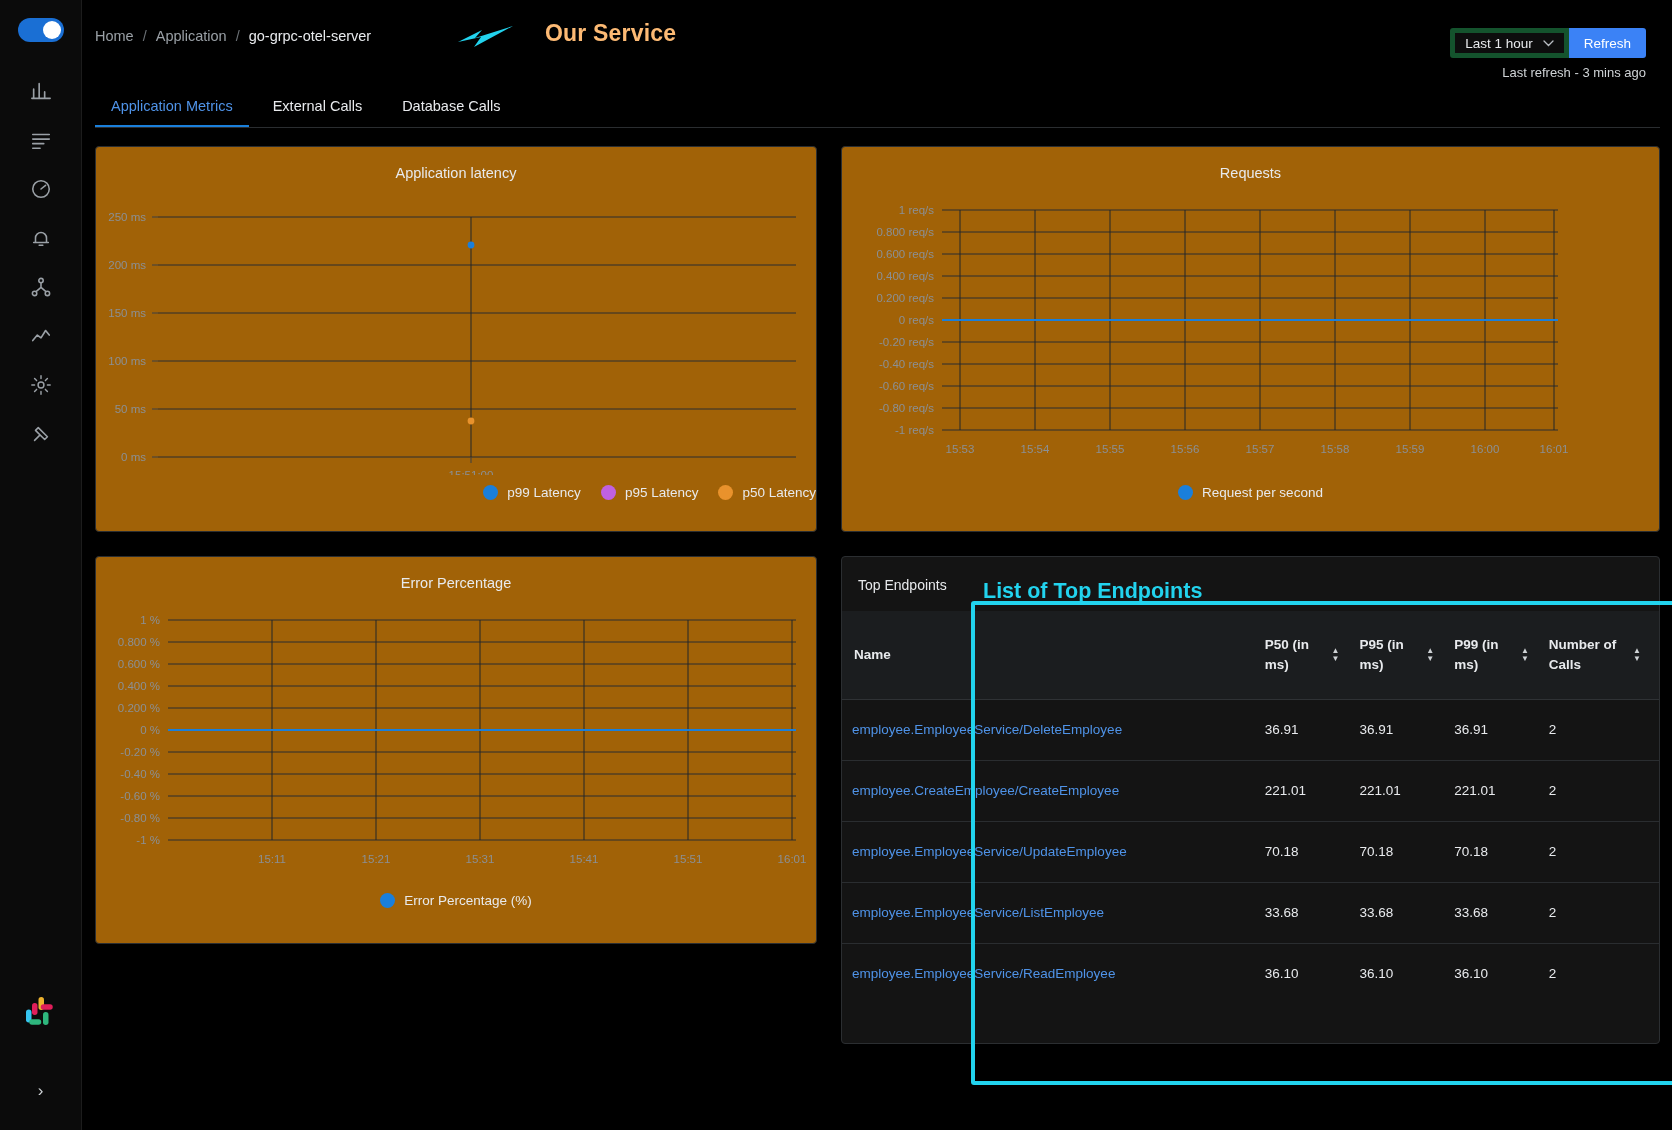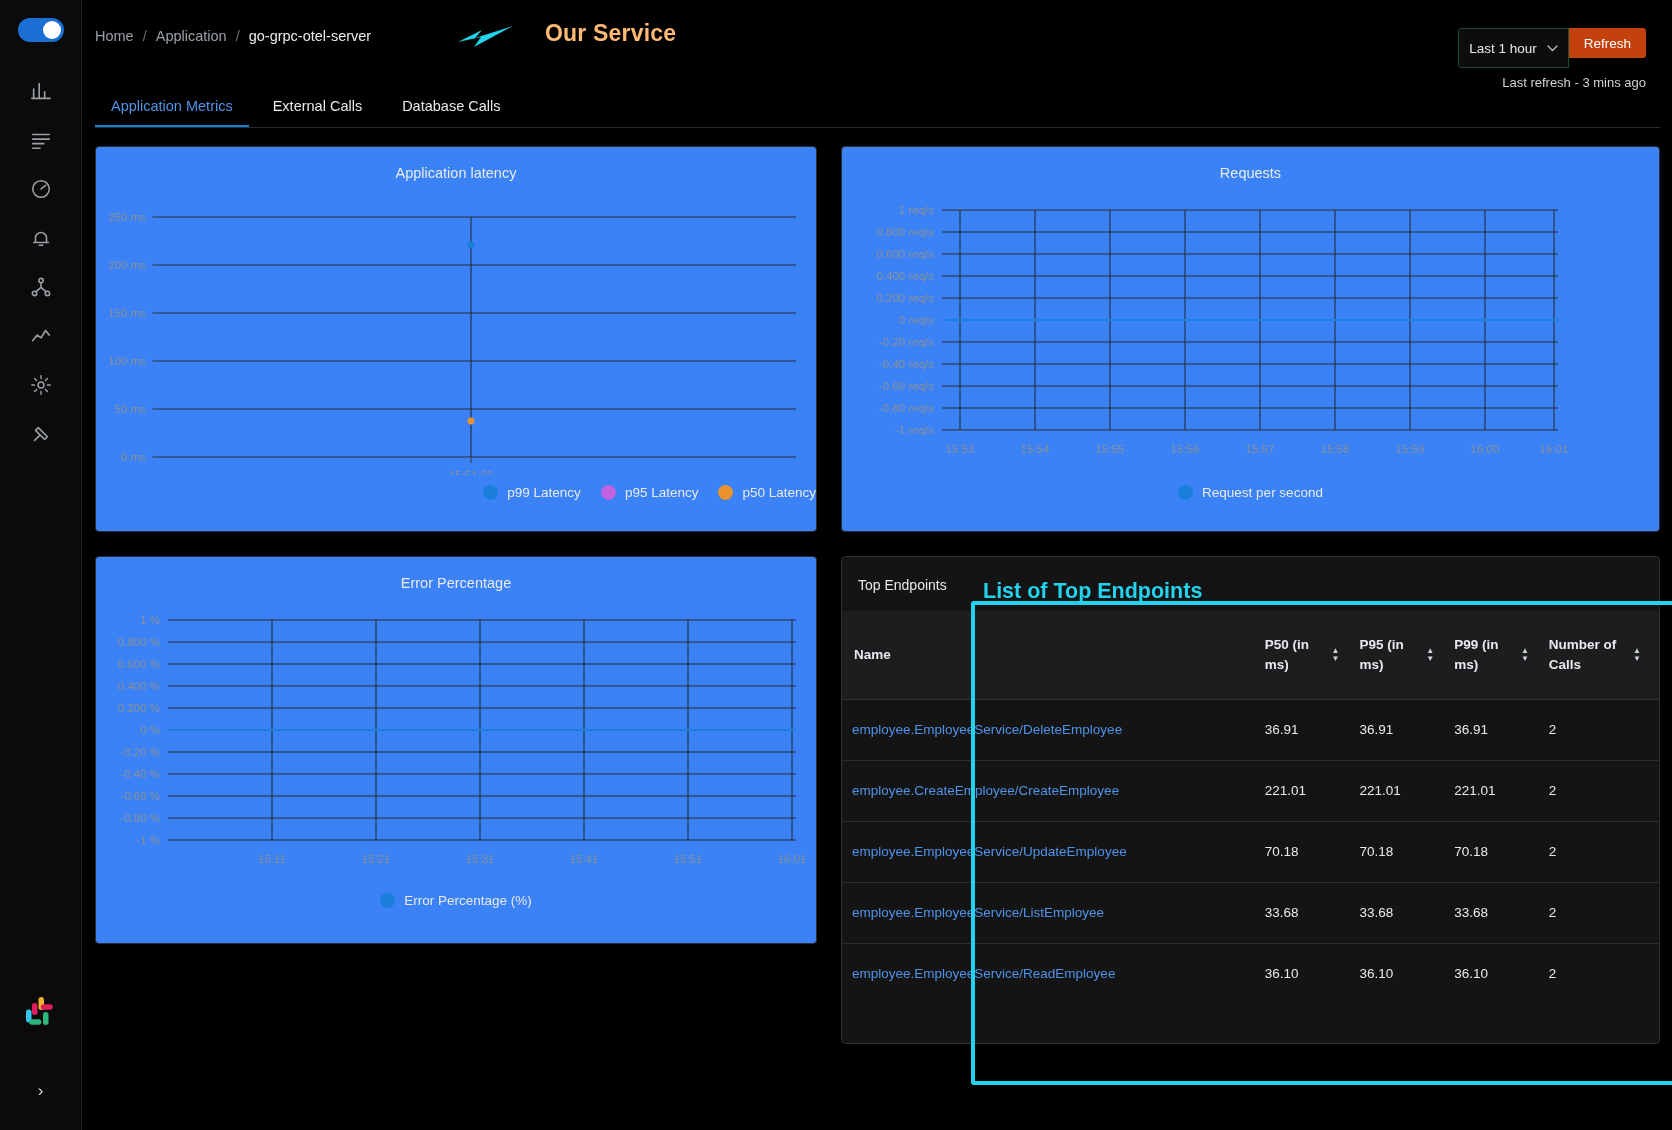--- a/index.html
+++ b/index.html
@@ -59,43 +59,43 @@
     color: #22d3ee; font-size: 21.5px; font-weight: bold;
   }
   .anno-box {
     position: absolute; left: 889px; top: 601px; width: 739px; height: 484px;
     border: 4px solid #22d3ee; border-radius: 3px; pointer-events: none;
   }
 
   .topright { margin-left: auto; display: flex; flex-direction: column; align-items: flex-end; }
   .tr-row { display: flex; align-items: stretch; }
   .range-select {
-    height: 40px; min-width: 108px; background: #0d0d0d; border: 1px solid #14532d;
+    height: 30px; min-width: 108px; background: #0d0d0d; border: 5px solid #14532d;
     border-radius: 3px 0 0 3px; color: #e8eaed; font-size: 13.5px;
     display: flex; align-items: center; gap: 10px; padding: 0 10px; cursor: pointer;
   }
   .range-select .chev { color: #b9bec3; font-size: 10px; }
   .refresh-btn {
-    height: 30px; background: #c2410c; color: #fff; border: none; border-radius: 0 3px 3px 0;
+    height: 30px; background: #3b82f6; color: #fff; border: none; border-radius: 0 3px 3px 0;
     font-size: 13.5px; padding: 0 15px; cursor: pointer; font-family: inherit;
   }
   .last-refresh { margin-top: 7px; font-size: 13px; color: #cfd3d6; }
 
   
   .tabs { display: flex; gap: 8px; padding: 14px 0 0 13px; }
   .tab { font-size: 14.5px; color: #e8eaed; padding: 8px 16px 13px; cursor: pointer; position: relative; }
   .tab.active { color: #4f93e8; }
   .tab.active::after {
     content: ""; position: absolute; left: 0; right: 0; bottom: 0; height: 2.5px; background: #1a7fdb;
   }
   .tab-rule { height: 1px; background: #2a2d30; margin: 0 12px 0 13px; }
 
   
   .grid { padding: 18px 12px 0 13px; display: grid; grid-template-columns: 722px 1fr; gap: 24px 24px; }
-  .panel { background: #3b82f6; border: 1px solid #2b2e31; border-radius: 4px; position: relative; }
+  .panel { background: #a16207; border: 1px solid #2b2e31; border-radius: 4px; position: relative; }
   .panel-title { text-align: center; color: #e8eaed; font-size: 14.5px; padding: 18px 0 4px; }
   .panel-title.left { text-align: left; padding-left: 16px; font-size: 14px; }
 
   .chart { position: relative; }
   .chart svg { display: block; }
   .legend { display: flex; justify-content: center; align-items: center; gap: 20px; padding: 6px 0 18px; }
   .legend-item { display: flex; align-items: center; gap: 9px; color: #e8eaed; font-size: 13.5px; cursor: pointer; }
   .dot { width: 15px; height: 15px; border-radius: 50%; display: inline-block; }
 
   

